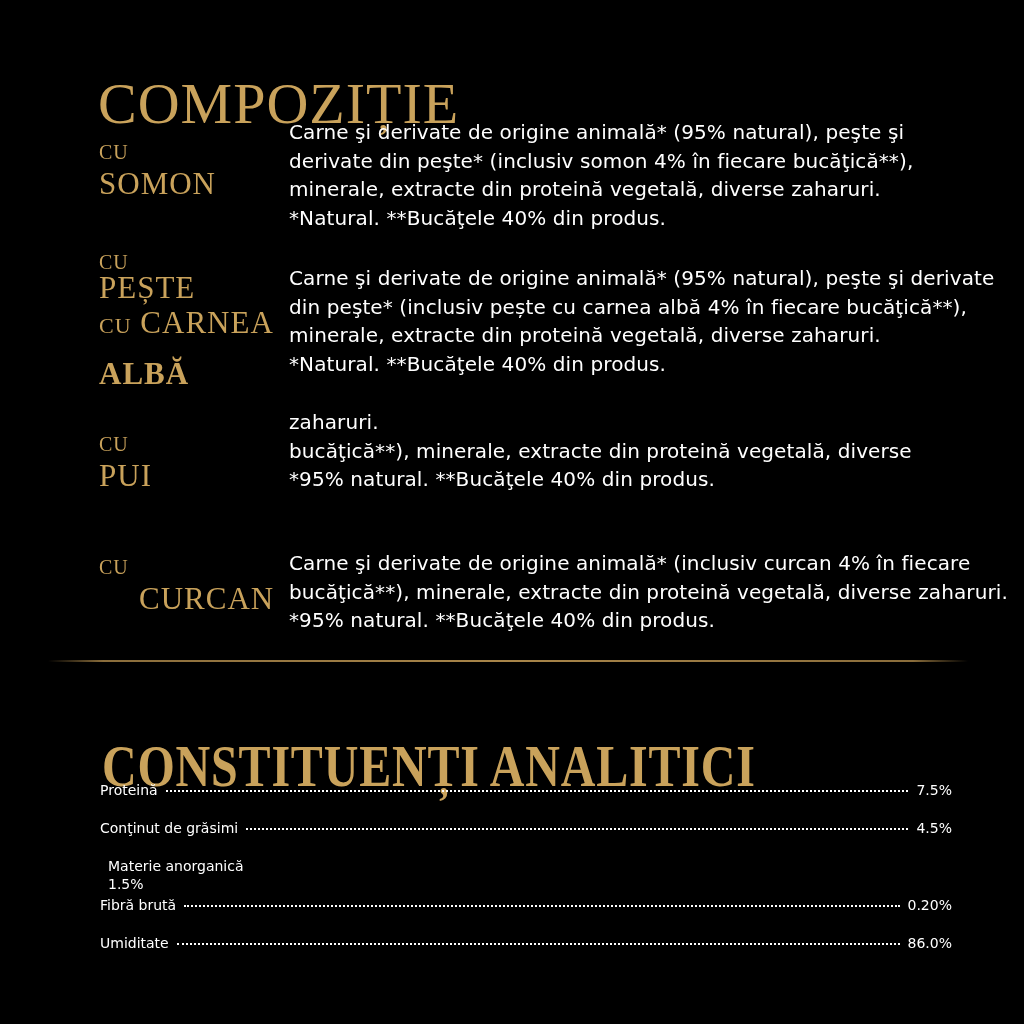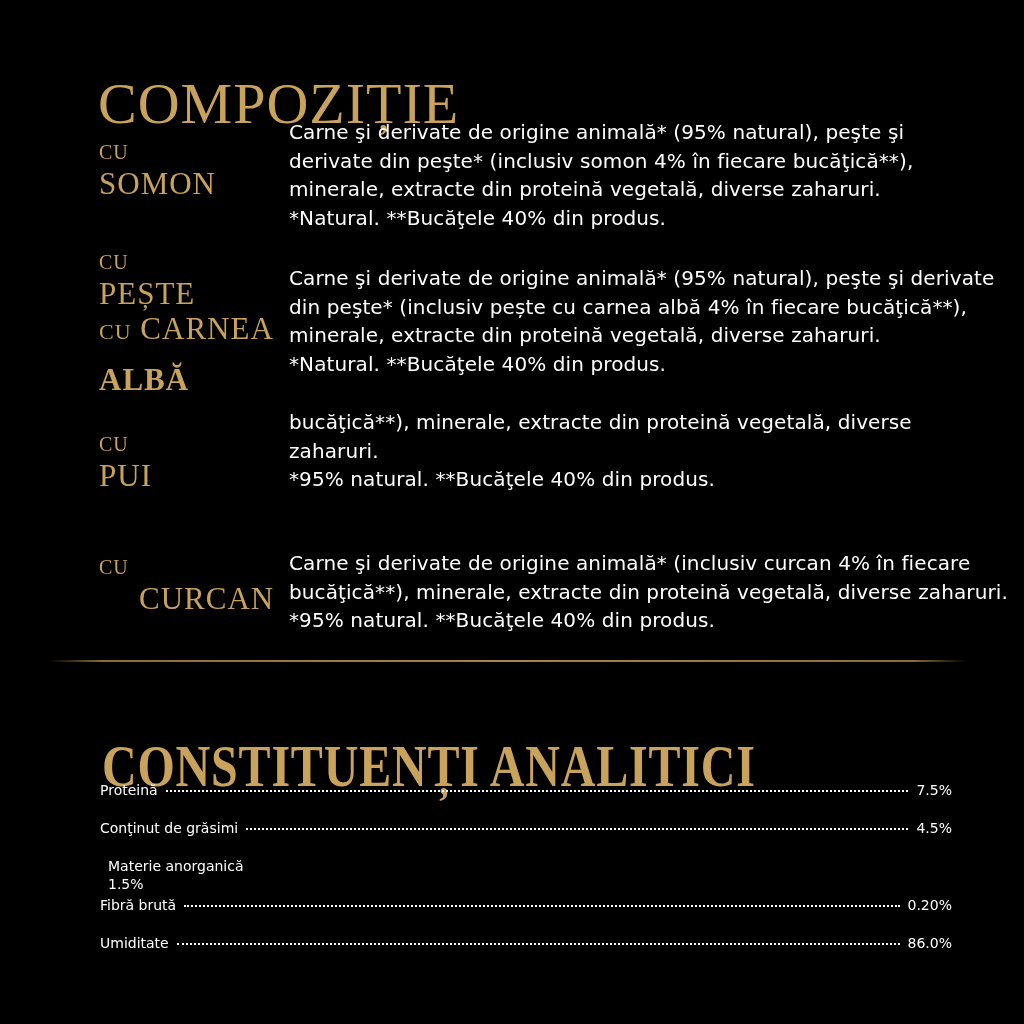--- a/index.html
+++ b/index.html
@@ -37,38 +37,38 @@
 </div>
 <div class="desc sans" style="top:118px;">
   <p>Carne şi derivate de origine animală* (95% natural), peşte şi</p>
   <p>derivate din peşte* (inclusiv somon 4% în fiecare bucăţică**),</p>
   <p>minerale, extracte din proteină vegetală, diverse zaharuri.</p>
   <p>*Natural. **Bucăţele 40% din produs.</p>
 </div>
 
 <div class="label serif gold" style="top:252px;">
   <span class="cu">CU</span>
-  <span class="name" style="margin-top:6px;">PEȘTE</span>
+  <span class="name" style="">PEȘTE</span>
   <span class="name" style="margin-top:4px;"><span class="cu-inline">CU</span> <span>CARNEA</span></span>
   <span class="name" style="margin-top:20px;font-weight:bold;">ALBĂ</span>
 </div>
 <div class="desc sans" style="top:264px;">
   <p>Carne şi derivate de origine animală* (95% natural), peşte şi derivate</p>
   <p>din peşte* (inclusiv pește cu carnea albă 4% în fiecare bucăţică**),</p>
   <p>minerale, extracte din proteină vegetală, diverse zaharuri.</p>
   <p>*Natural. **Bucăţele 40% din produs.</p>
 </div>
 
 <div class="label serif gold" style="top:434px;">
   <span class="cu">CU</span>
   <span class="name" style="margin-top:6px;">PUI</span>
 </div>
 <div class="desc sans" style="top:408px;">
+  <p>zaharuri.</p>
   <p>bucăţică**), minerale, extracte din proteină vegetală, diverse</p>
-  <p>zaharuri.</p>
   <p>*95% natural. **Bucăţele 40% din produs.</p>
 </div>
 
 <div class="label serif gold" style="top:557px;">
   <span class="cu">CU</span>
   <span class="name" style="margin-top:6px;margin-left:40px;">CURCAN</span>
 </div>
 <div class="desc sans" style="top:549px;">
   <p>Carne şi derivate de origine animală* (inclusiv curcan 4% în fiecare</p>
   <p>bucăţică**), minerale, extracte din proteină vegetală, diverse zaharuri.</p>

